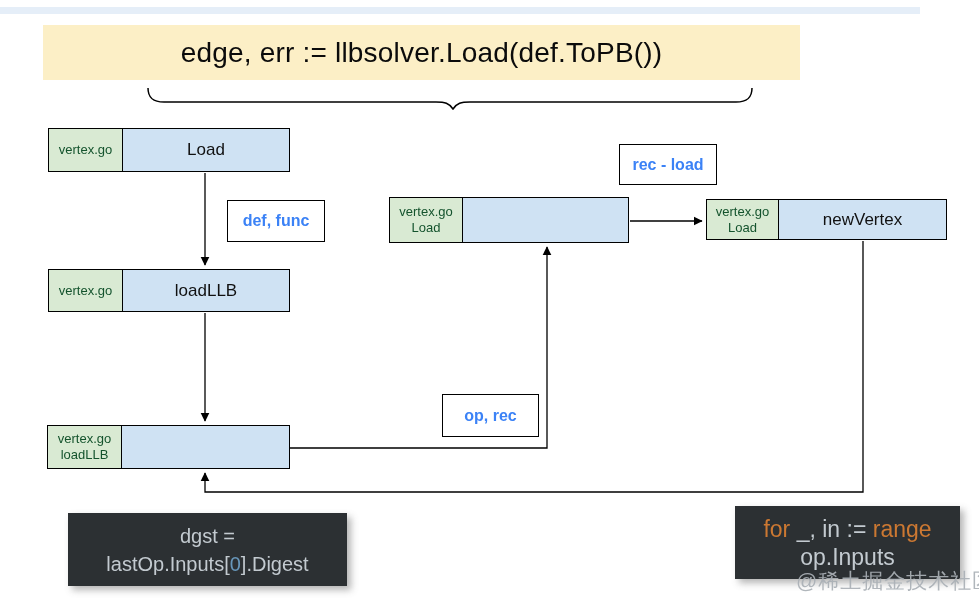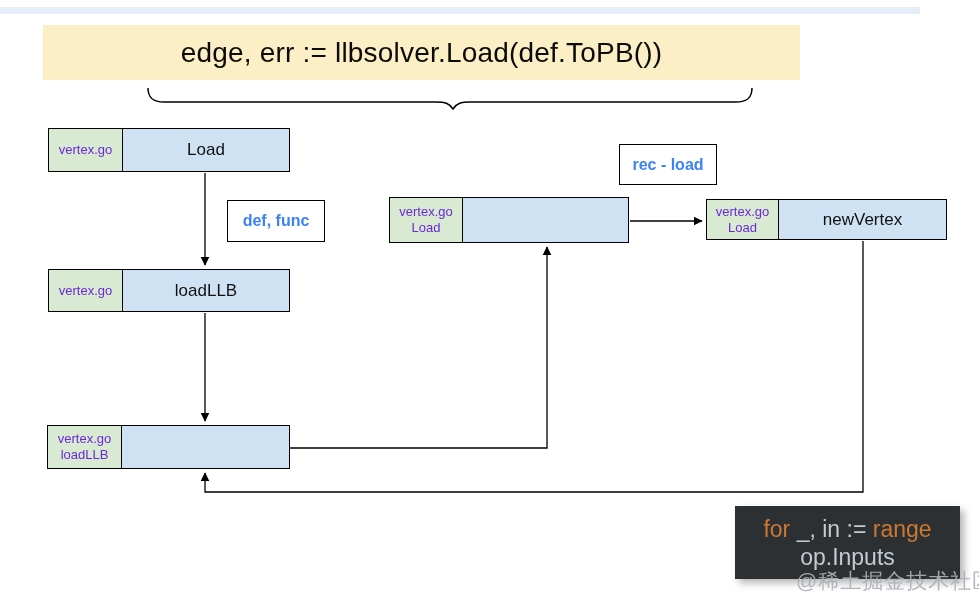--- a/index.html
+++ b/index.html
@@ -26,21 +26,21 @@
     pointer-events: none;
   }
   .node {
     position: absolute; display: flex;
     border: 1px solid #000; box-sizing: border-box;
     background: #cfe2f3;
   }
   .node .file-cell {
     background: #d9ead3; border-right: 1px solid #000;
     display: flex; flex-direction: column; align-items: center; justify-content: center;
-    font-size: 13px; color: #6d28d9; line-height: 16px; box-sizing: border-box;
+    font-size: 13px; color: #14532d; line-height: 16px; box-sizing: border-box;
   }
   .node .name-cell {
     flex: 1; display: flex; align-items: center; justify-content: center;
     font-size: 17px; color: #111; background: #cfe2f3;
   }
   .edge-label {
     position: absolute; background: #ffffff; border: 1.5px solid #000;
     box-sizing: border-box;
     display: flex; align-items: center; justify-content: center;
     font-size: 16px; color: #3b82f6; font-weight: bold;
@@ -115,28 +115,35 @@
   </div>
 
   <div class="node" style="left:706px; top:199px; width:241px; height:41px;">
     <div class="file-cell" style="width:72px;">
       <span>vertex.go</span>
       <span>Load</span>
     </div>
     <div class="name-cell">newVertex</div>
   </div>
 
+  <div class="edge-label" style="left:442px; top:394px; width:97px; height:43px;">
+    <span>op, rec</span>
+  </div>
 
   <div class="node" style="left:47px; top:425px; width:243px; height:44px;">
     <div class="file-cell" style="width:74px;">
       <span>vertex.go</span>
       <span>loadLLB</span>
     </div>
   </div>
 
+  <div class="code-box" style="left:68px; top:513px; width:279px; height:73px;">
+    <div class="code-line">dgst =</div>
+    <div class="code-line"><span>lastOp.Inputs[</span><span class="num">0</span><span>].Digest</span></div>
+  </div>
 
   <div class="code-box" style="left:735px; top:506px; width:225px; height:73px; font-size:23px;">
     <div class="code-line"><span class="kw">for</span><span> _, in := </span><span class="kw">range</span></div>
     <div class="code-line">op.Inputs</div>
   </div>
 
   <div class="watermark">@稀土掘金技术社区</div>
 
 </div>
 

